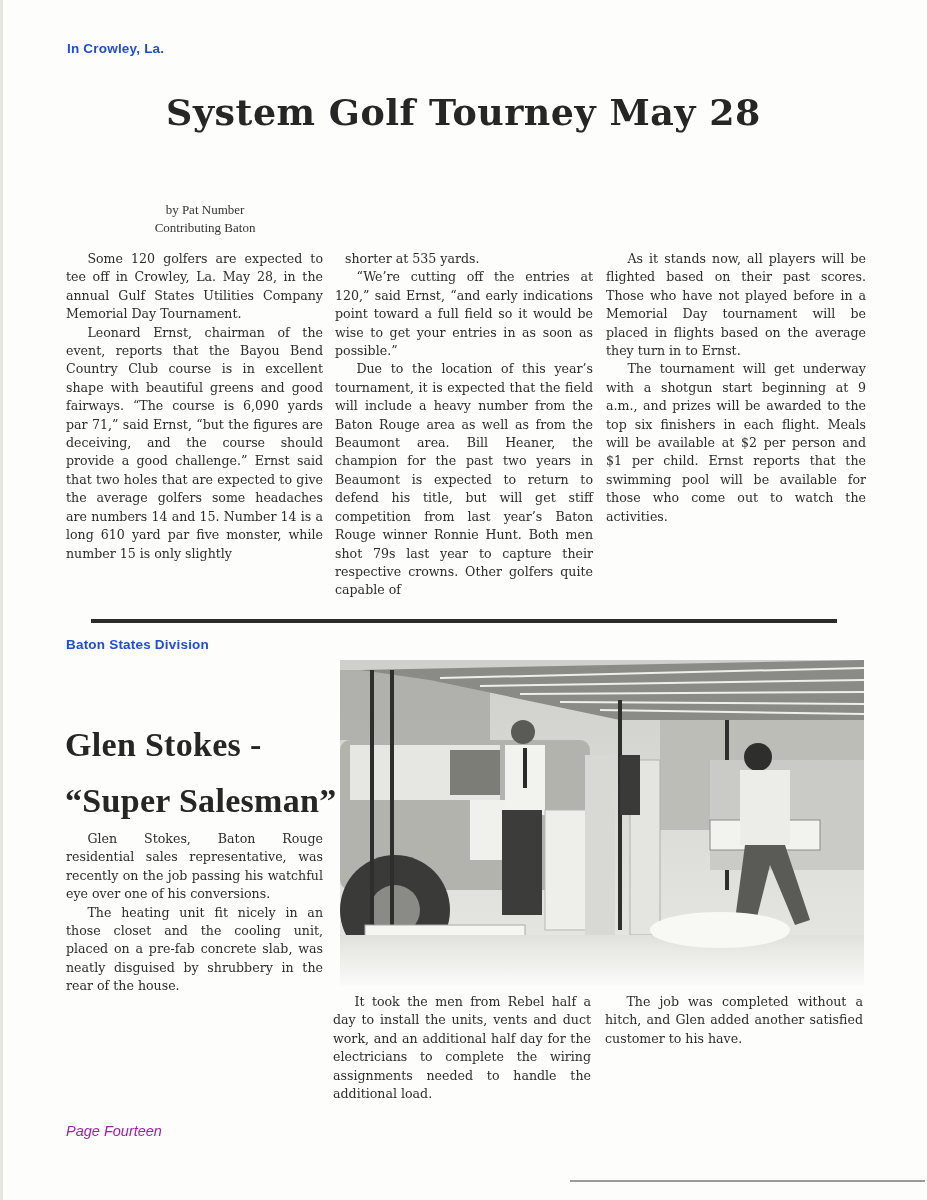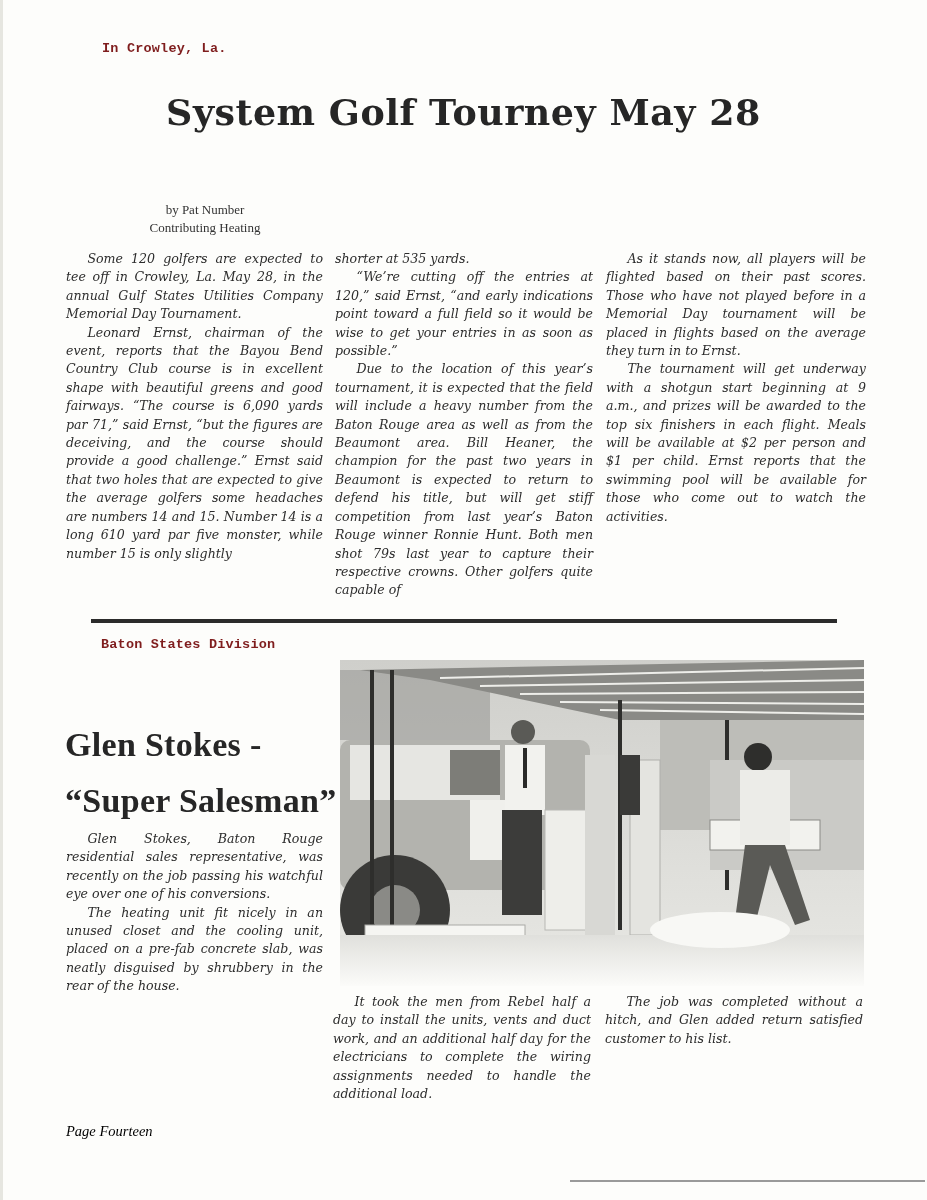--- a/index.html
+++ b/index.html
@@ -1,62 +1,62 @@
 <!DOCTYPE html>
 <html><head>
   <meta charset="utf-8">
   <style>
     * { box-sizing: border-box; margin: 0; padding: 0; }
     html, body { width: 927px; height: 1200px; background: #fdfdfb; overflow: hidden; }
     body { position: relative; color: #2a2a2a; font-family: "DejaVu Serif", serif; }
     .left-edge { position: absolute; left: 0; top: 0; width: 3px; height: 1200px; background: #e6e6e0; }
 
-    .kicker { position: absolute; font-family: Liberation Mono, monospace; font-weight: bold; font-size: 13.5px; color: #7f1d1d; letter-spacing: 0.2px; margin-left: 35px; }
+    .kicker { position: absolute; font-family: Liberation Sans, sans-serif; font-weight: bold; font-size: 13.5px; color: #1d4ed8; letter-spacing: 0.2px; }
     .k1 { left: 67px; top: 41px; }
     .k2 { left: 66px; top: 637px; }
 
     .headline { position: absolute; left: 0; width: 927px; top: 92px; text-align: center;
       font-family: "DejaVu Serif", serif; font-weight: bold; font-size: 35px; color: #262626; letter-spacing: 0.5px; transform: scaleX(1.04); }
 
     .byline { position: absolute; left: 130px; top: 201px; width: 150px; text-align: center; font-size: 13px; line-height: 18px; color: #333; font-family: "Liberation Serif", serif; }
 
-    .col { position: absolute; font-family: "DejaVu Serif", serif; font-size: 12.6px; line-height: 18.4px; color: #2c2c2c; text-align: justify; font-style: italic; }
+    .col { position: absolute; font-family: "DejaVu Serif", serif; font-size: 12.6px; line-height: 18.4px; color: #2c2c2c; text-align: justify; }
     .col p { text-indent: 1.7em; }
-    .col p.noindent { text-indent: 0; }
+    .col p.noindent { text-indent: 0; margin-left: 10px; }
     .c1 { left: 66px; top: 250px; width: 257px; }
     .c2 { left: 335px; top: 250px; width: 258px; }
     .c3 { left: 606px; top: 250px; width: 260px; }
 
     .rule-heavy { position: absolute; left: 91px; top: 619px; width: 746px; height: 4px; background: #2b2b2b; }
 
     .story-title { position: absolute; left: 65px; font-family: "Liberation Serif", serif; font-size: 34px; color: #262626; letter-spacing: 0.3px; margin-top: 38px; }
     .st1 { top: 688px; }
     .st2 { top: 744px; }
 
     .b1 { left: 66px; top: 830px; width: 257px; }
     .b2 { left: 333px; top: 993px; width: 258px; }
     .b3 { left: 605px; top: 993px; width: 258px; }
 
     .photo { position: absolute; left: 340px; top: 660px; width: 524px; height: 326px; overflow: hidden; background: #f2f2f0; }
     .photo svg { display: block; }
 
-    .footer { position: absolute; left: 66px; top: 1123px; font-family: Liberation Serif, serif; font-style: italic; font-size: 14.5px; color: #000000; }
+    .footer { position: absolute; left: 66px; top: 1123px; font-family: Liberation Sans, sans-serif; font-style: italic; font-size: 14.5px; color: #a21caf; }
     .rule-light { position: absolute; left: 570px; top: 1180px; width: 355px; height: 2px; background: #9a9a9a; }
   </style>
 </head>
 <body>
 
 <div class="left-edge"></div>
 
 <div class="kicker k1">In Crowley, La.</div>
 <h1 class="headline">System Golf Tourney May 28</h1>
 
 <div class="byline">
   <div>by Pat Number</div>
-  <div>Contributing Heating</div>
+  <div>Contributing Baton</div>
 </div>
 
 <div class="col c1">
   <p>Some 120 golfers are expected to tee off in Crowley, La. May 28, in the annual Gulf States Utilities Company Memorial Day Tournament.</p>
   <p>Leonard Ernst, chairman of the event, reports that the Bayou Bend Country Club course is in excellent shape with beautiful greens and good fairways. “The course is 6,090 yards par 71,” said Ernst, “but the figures are deceiving, and the course should provide a good challenge.” Ernst said that two holes that are expected to give the average golfers some headaches are numbers 14 and 15. Number 14 is a long 610 yard par five monster, while number 15 is only slightly</p>
 </div>
 <div class="col c2">
   <p class="noindent">shorter at 535 yards.</p>
   <p>“We’re cutting off the entries at 120,” said Ernst, “and early indications point toward a full field so it would be wise to get your entries in as soon as possible.”</p>
   <p>Due to the location of this year’s tournament, it is expected that the field will include a heavy number from the Baton Rouge area as well as from the Beaumont area. Bill Heaner, the champion for the past two years in Beaumont is expected to return to defend his title, but will get stiff competition from last year’s Baton Rouge winner Ronnie Hunt. Both men shot 79s last year to capture their respective crowns. Other golfers quite capable of</p>
@@ -131,23 +131,23 @@
 
     <rect x="25" y="265" width="160" height="14" fill="#f5f5f2" stroke="#aaaaa6"></rect>
 
     <rect x="0" y="275" width="524" height="51" fill="url(#ground)"></rect>
     <ellipse cx="380" cy="270" rx="70" ry="18" fill="#f8f8f5"></ellipse>
   </svg>
 </div>
 
 <div class="col b1">
   <p>Glen Stokes, Baton Rouge residential sales representative, was recently on the job passing his watchful eye over one of his conversions.</p>
-  <p>The heating unit fit nicely in an unused closet and the cooling unit, placed on a pre-fab concrete slab, was neatly disguised by shrubbery in the rear of the house.</p>
+  <p>The heating unit fit nicely in an those closet and the cooling unit, placed on a pre-fab concrete slab, was neatly disguised by shrubbery in the rear of the house.</p>
 </div>
 <div class="col b2">
   <p>It took the men from Rebel half a day to install the units, vents and duct work, and an additional half day for the electricians to complete the wiring assignments needed to handle the additional load.</p>
 </div>
 <div class="col b3">
-  <p>The job was completed without a hitch, and Glen added return satisfied customer to his list.</p>
+  <p>The job was completed without a hitch, and Glen added another satisfied customer to his have.</p>
 </div>
 
 <div class="footer">Page Fourteen</div>
 <div class="rule-light"></div>
 
 </body></html>

